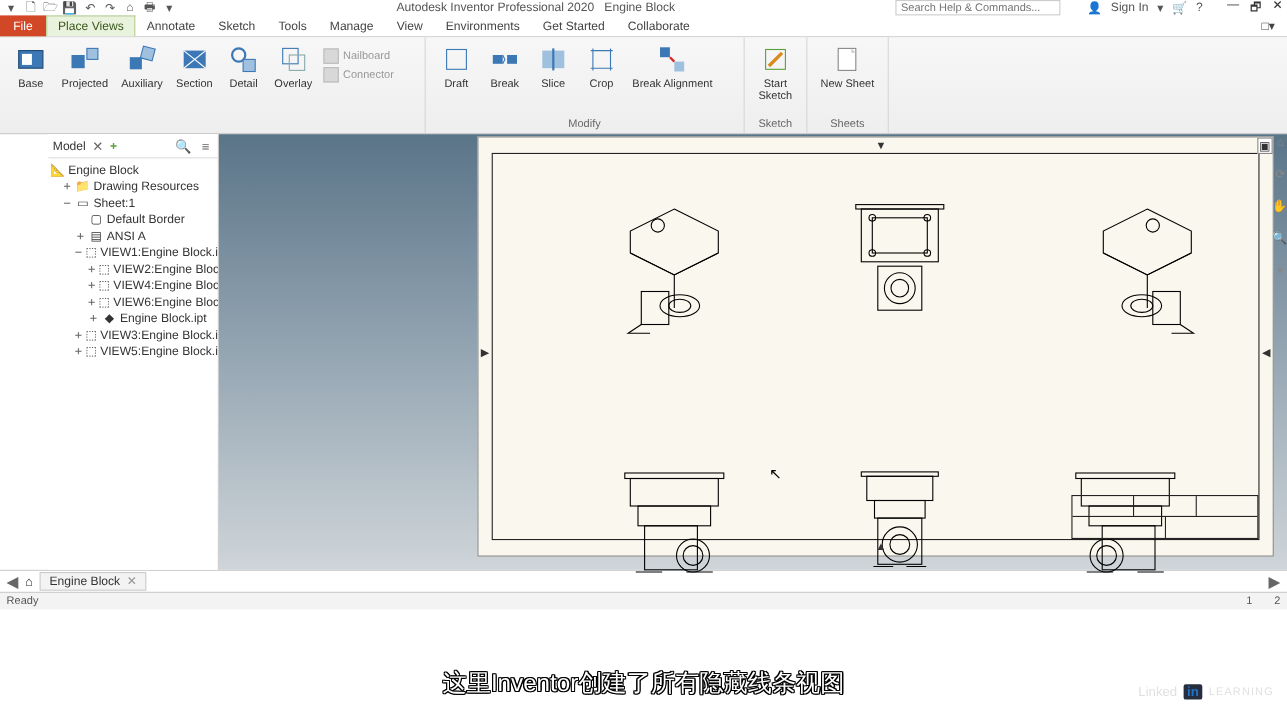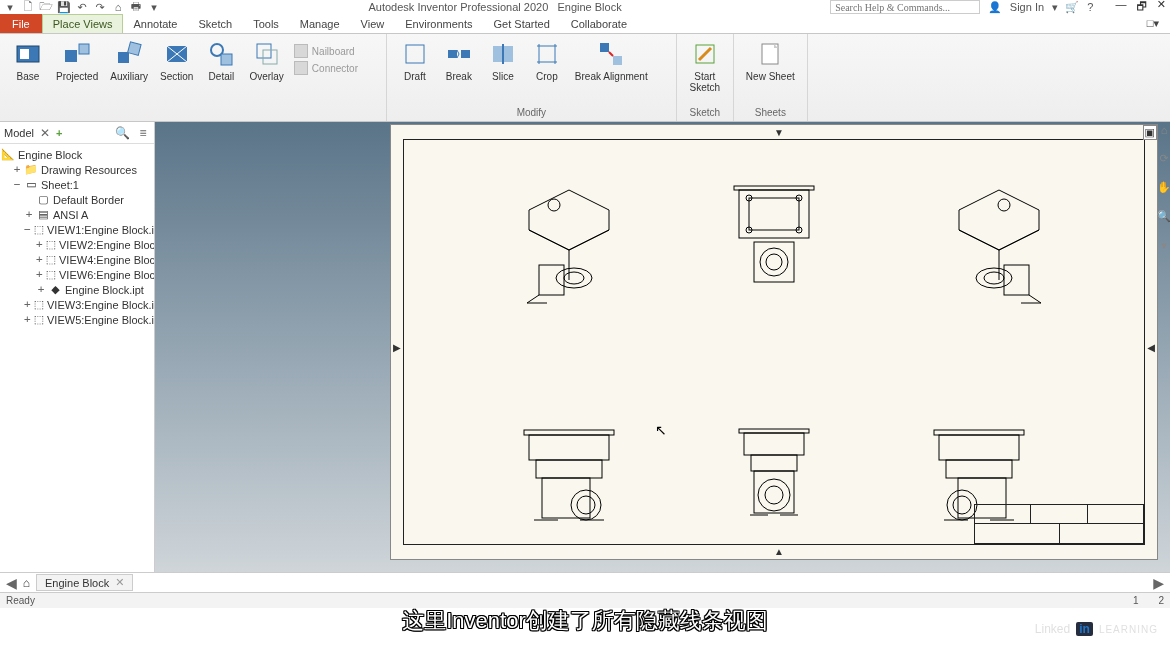--- a/index.html
+++ b/index.html
@@ -3,21 +3,21 @@
 <meta charset="utf-8">
 <style>
 * { margin: 0; padding: 0; box-sizing: border-box; font-family: "Segoe UI", Tahoma, sans-serif; }
 body { width: 1170px; height: 658px; overflow: hidden; background: #fff; font-size: 11px; color: #333; position: relative; }
 
 
 .titlebar { height: 14px; background: #fff; display: flex; align-items: center; padding: 0 4px; }
 .titlebar .qat { display: flex; gap: 6px; align-items: center; }
 .titlebar .qat span { width: 12px; height: 12px; display: inline-flex; align-items: center; justify-content: center; color: #555; font-size: 11px; }
 .titlebar .title { flex: 1; text-align: center; font-size: 11px; color: #555; }
-.titlebar .search { width: 150px; height: 14px; font-size: 10px; padding: 0 4px; color: #999; border: 1px solid #ccc; background: #fff; margin-right: 8px; font-family: Liberation Serif, serif; }
+.titlebar .search { width: 150px; height: 14px; font-size: 10px; padding: 0 4px; color: #999; border: 1px solid #ccc; background: #fff; margin-right: 24px; }
 .titlebar .right { display: flex; gap: 8px; align-items: center; color: #555; font-size: 11px; }
 .titlebar .winbtns { display: flex; gap: 10px; margin-left: 14px; font-size: 11px; color: #333; }
 
 
 .tabbar { height: 20px; background: #fff; border-bottom: 1px solid #c7c7c7; display: flex; align-items: stretch; }
 .file-tab { background: #d24726; color: #fff; padding: 0 12px; display: flex; align-items: center; font-size: 11px; }
 .tab { padding: 0 10px; display: flex; align-items: center; color: #444; font-size: 11px; border-right: 1px solid transparent; }
 .tab.active { background: #e9f2dc; border: 1px solid #b7cf95; border-bottom: none; color: #3a5720; }
 
 
@@ -26,21 +26,21 @@
 .group-row { display: flex; gap: 0; flex: 1; }
 .rbtn { display: flex; flex-direction: column; align-items: center; justify-content: flex-start; padding: 2px 6px; gap: 3px; cursor: default; min-width: 44px; }
 .rbtn .ico { width: 28px; height: 28px; display: flex; align-items: center; justify-content: center; }
 .rbtn .lbl { font-size: 10px; text-align: center; color: #333; line-height: 11px; }
 .group-title { font-size: 10px; color: #666; text-align: center; padding: 2px 0 3px; }
 .small-stack { display: flex; flex-direction: column; gap: 3px; padding-top: 6px; padding-left: 4px; min-width: 90px; }
 .small-item { display: flex; gap: 4px; align-items: center; font-size: 10px; color: #999; }
 .small-item .sico { width: 14px; height: 14px; background: #d8d8d8; border: 1px solid #bbb; }
 
 
-.workrow { display: flex; height: 450px; }
+.workrow { display: flex; height: 396px; padding-left: 44px; }
 .browser { width: 155px; background: #fff; border-right: 1px solid #ccc; display: flex; flex-direction: column; }
 .browser-head { height: 22px; display: flex; align-items: center; padding: 0 4px; border-bottom: 1px solid #ddd; gap: 6px; }
 .browser-head .title { font-size: 11px; color: #333; }
 .browser-head .x { font-size: 12px; color: #666; }
 .browser-head .spacer { flex: 1; }
 .hico { width: 14px; height: 14px; color: #666; display:inline-flex; align-items:center; justify-content:center; font-size:12px; }
 .tree { padding: 3px 2px; overflow: hidden; }
 .tree-item { display: flex; align-items: center; gap: 3px; padding: 1px 0; font-size: 11px; white-space: nowrap; }
 .tw { width: 10px; text-align: center; color: #666; font-family: monospace; }
 .node-ico { width: 13px; height: 13px; display: inline-flex; align-items: center; justify-content: center; }

